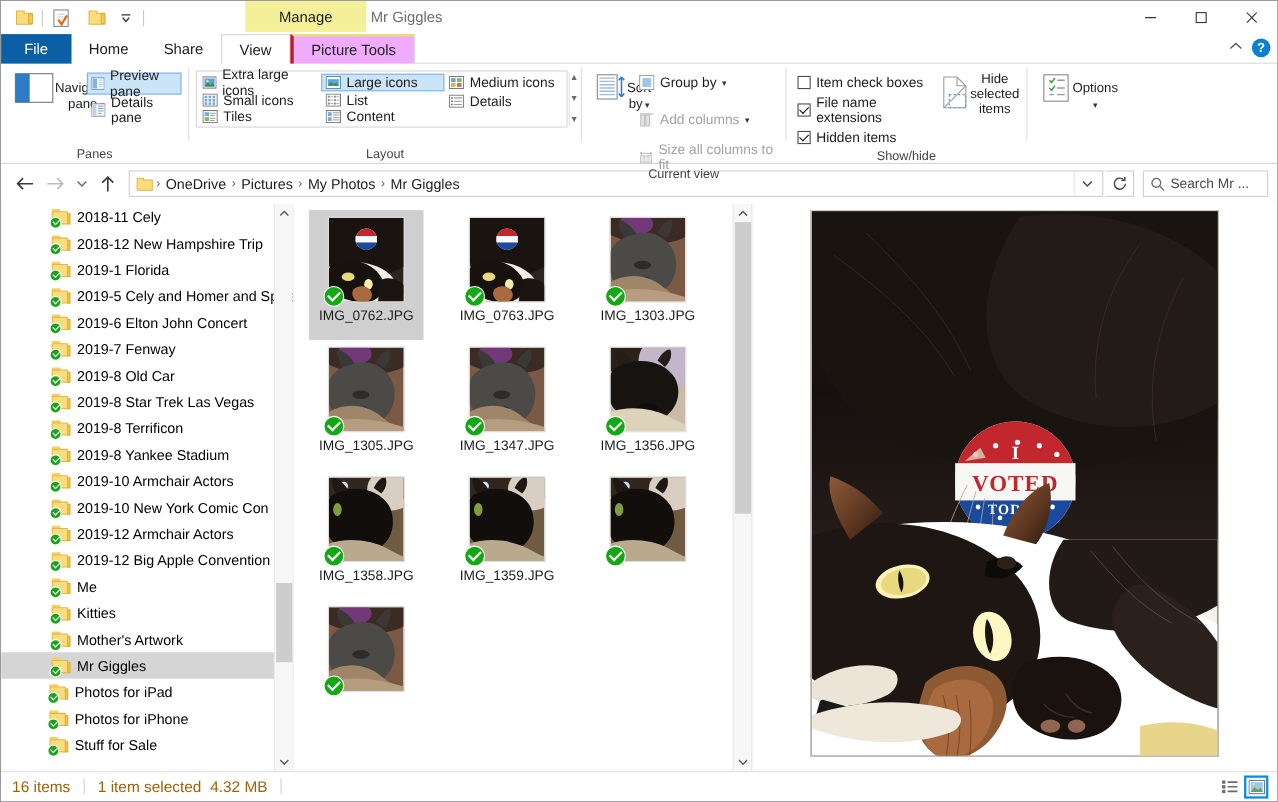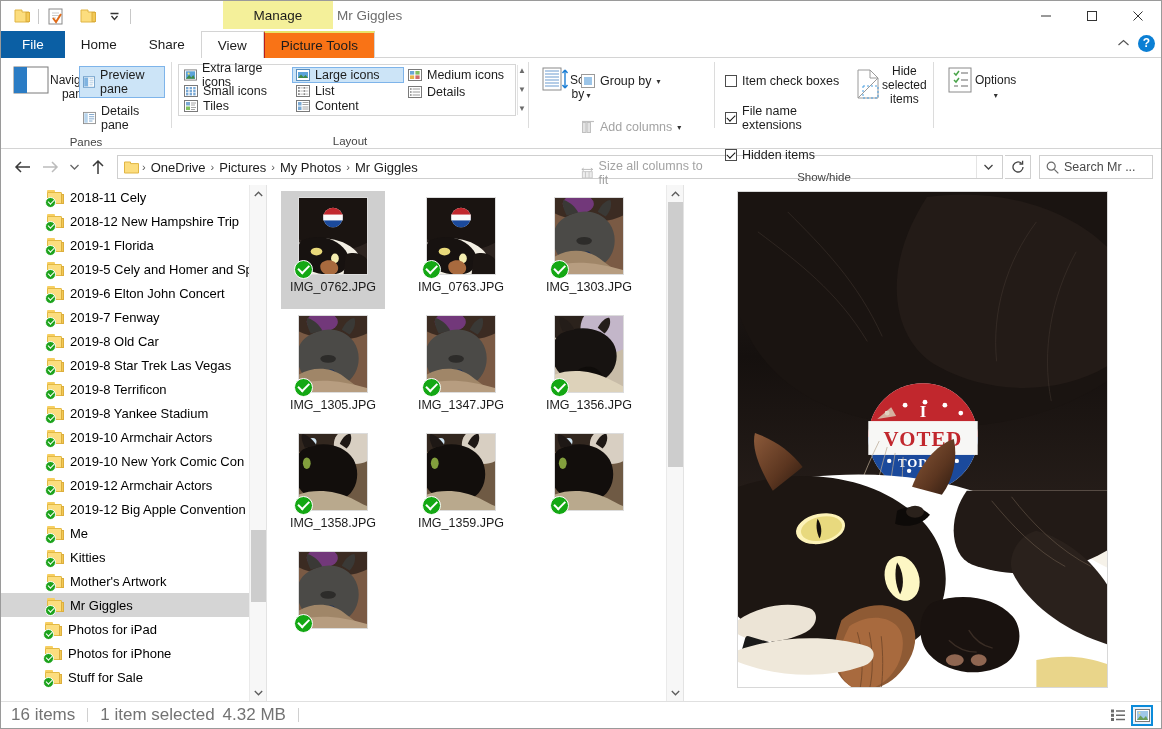--- a/index.html
+++ b/index.html
@@ -47,22 +47,22 @@
   .tab {
     height: 27px; display: flex; align-items: center; padding: 0 16px;
     font-size: 13.5px; color: #1c1c1c; position: relative;
   }
   .tab.file { background: #0b5fa4; color: #fff; padding: 0 21px; }
   .tab.active {
     background: #fff; border-left: 1px solid #d4d4d4; border-right: 1px solid #d4d4d4;
     border-top: 1px solid #d4d4d4;
   }
   .tab.ctx {
-    border-left: 1px solid #b91c1c; border-right: 1px solid #d4d4d4;
-    border-top: 2px solid #e8e36a; background: #f97316;
+    border-left: 3px solid #b91c1c; border-right: 1px solid #d4d4d4;
+    border-top: 2px solid #e8e36a; background: #f0abfc;
   }
   .tabrow-fill { flex: 1; border-bottom: 1px solid #d4d4d4; height: 27px; }
   .ribbon-ctrls {
     position: absolute; right: 6px; top: 3px; display: flex; align-items: center; gap: 8px;
   }
   .help-btn {
     width: 17px; height: 17px; border-radius: 50%; background: #0b7fd4; color: #fff;
     font-size: 12px; display: flex; align-items: center; justify-content: center;
     font-weight: bold;
   }
@@ -80,21 +80,21 @@
   }
   .rgroup-div { width: 1px; background: #dcdcdc; margin: 4px 0 20px 0; }
 
   .bigbtn {
     display: flex; align-items: flex-end; justify-content: flex-start;
     font-size: 12px; color: #1c1c1c; padding: 3px 5px; text-align: center; line-height: 1.15;
   }
   .bigbtn .glyph { margin-bottom: 3px; }
   .smallbtn {
     display: flex; align-items: center; gap: 5px; font-size: 12.5px; color: #1c1c1c;
-    height: 32px; padding: 0 4px;
+    height: 20px; padding: 0 4px;
   }
   .smallbtn.dim { color: #a3a3a3; }
   .smallbtn.sel { background: #cce4f7; border: 1px solid #7eb4ea; padding: 0 3px; }
   .layout-box {
     border: 1px solid #d6d6d6; display: flex; height: 52px; width: 338px;
   }
   .layout-cols { display: flex; flex: 1; padding: 2px 1px; }
   .layout-col { display: flex; flex-direction: column; width: 112px; gap: 1px; }
   .layout-spin {
     width: 15px; display: flex; flex-direction: column; justify-content: space-between;
@@ -232,21 +232,21 @@
   .preview-img {
     width: 371px; height: 497px; border: 1px solid #d8d8d8;
     position: relative; overflow: hidden; background: #2a211d;
   }
 
   
   .statusbar {
     height: 27px; border-top: 1px solid #e0e0e0; background: #fff;
     display: flex; align-items: center; padding: 0 10px; flex: none; position: relative;
   }
-  .st-text { font-size: 17px; color: #737373; }
+  .st-text { font-size: 14px; color: #a16207; }
   .st-sep { width: 1px; height: 14px; background: #d0d0d0; margin: 0 12px; }
   .st-views { position: absolute; right: 8px; display: flex; gap: 2px; align-items: center; }
   .vbtn {
     width: 22px; height: 21px; display: flex; align-items: center; justify-content: center;
   }
   .vbtn.active { border: 2px solid #0b8bda; background: #e8f2fb; }
 </style>
 </head>
 <body>
 

